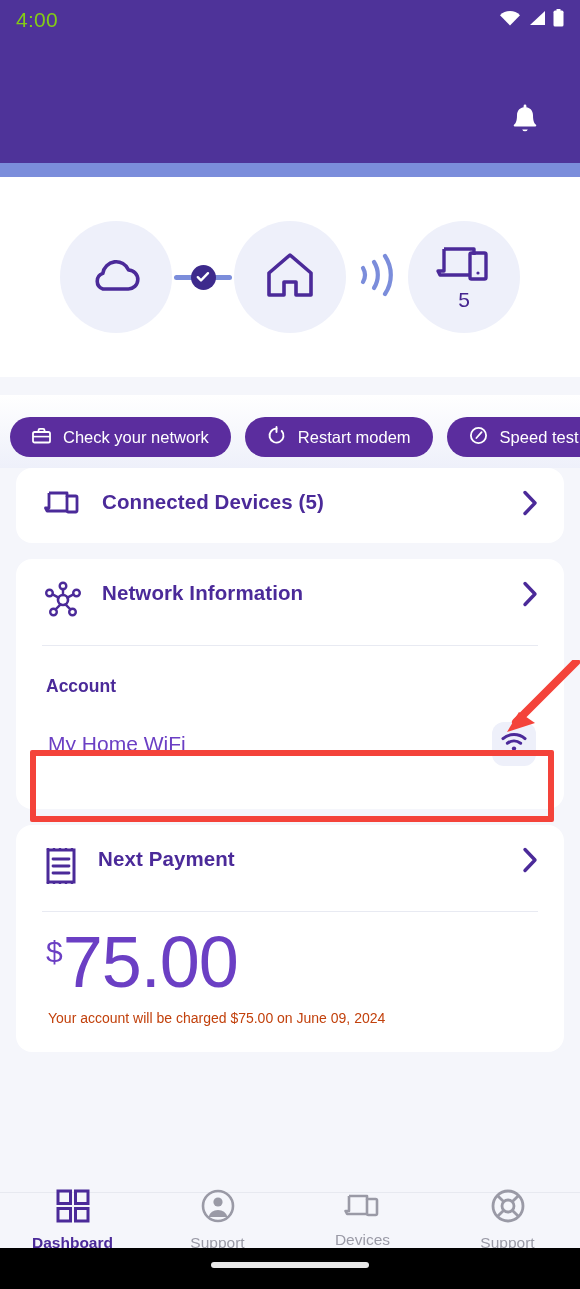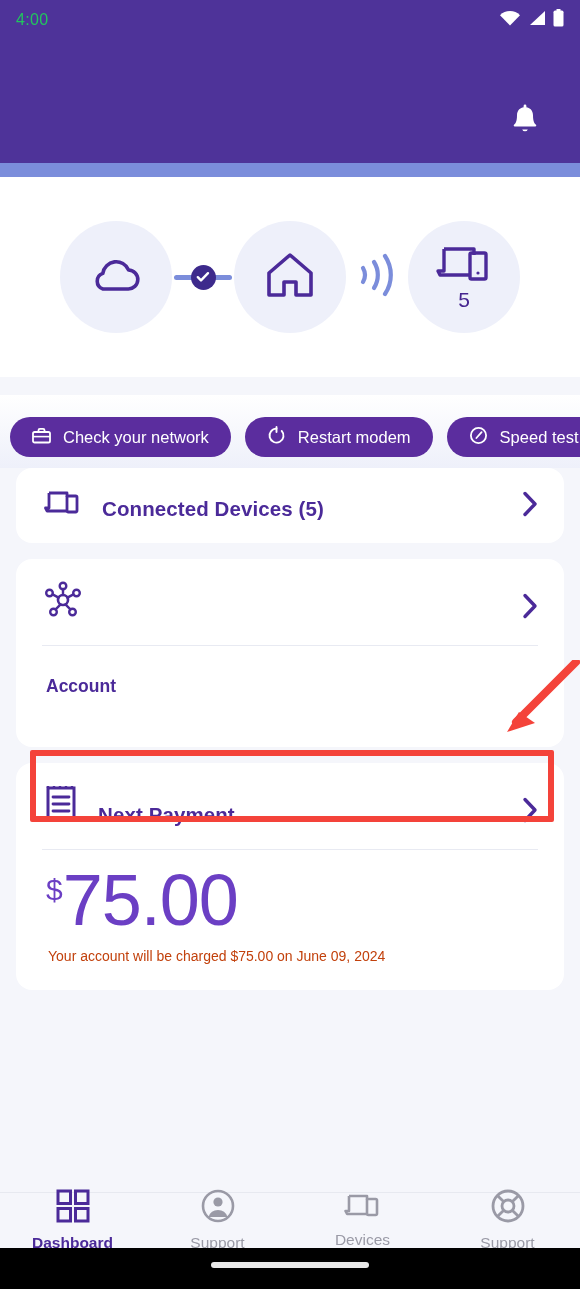--- a/index.html
+++ b/index.html
@@ -14,21 +14,21 @@
   
   .header {
     position: absolute; top: 0; left: 0; width: 580px; height: 163px;
     background: #4e3399;
   }
   .statusbar {
     position: absolute; top: 0; left: 0; width: 100%; height: 40px;
     display: flex; align-items: center; justify-content: space-between;
     padding: 0 16px;
   }
-  .status-time { color: #22c55e; font-size: 16px; letter-spacing: .3px; }
+  .status-time { color: #84cc16; font-size: 21px; letter-spacing: .3px; }
   .status-icons { display: flex; align-items: center; gap: 7px; }
 
   .status-pill {
     position: absolute; left: 34px; top: 104px;
     height: 37px; display: flex; align-items: center; gap: 13px;
     background: #38005e; border-radius: 19px; padding: 0 20px 0 9px;
   }
   .pill-dot { width: 22px; height: 22px; border-radius: 50%; background: #19a798; }
   .pill-label { color: #ffffff; font-size: 15.5px; font-weight: bold; letter-spacing: .1px; }
 
@@ -84,21 +84,21 @@
     background: #5b2d9e; border-radius: 20px;
     color: #ffffff; font-size: 16.5px; white-space: nowrap;
   }
 
   
   .content { position: absolute; top: 468px; left: 0; width: 580px; }
   .card {
     background: #ffffff; border-radius: 16px; margin: 0 16px 16px 16px;
   }
   .card-head {
-    display: flex; align-items: flex-end; gap: 20px;
+    display: flex; align-items: flex-start; gap: 20px;
     padding: 22px 26px 22px 28px; position: relative;
   }
   .card-title {
     font-size: 20.5px; font-weight: bold; color: #4b2a99; letter-spacing: .1px;
   }
   .chevron { margin-left: auto; }
   .divider { height: 1px; background: #e8eaf2; margin: 0 26px; }
 
   .networks-label {
     font-size: 17.5px; font-weight: bold; color: #4b2a99;
@@ -306,30 +306,43 @@
           <svg width="38" height="38" viewBox="0 0 38 38">
             <circle cx="19" cy="19" r="5" fill="none" stroke="#4b2a99" stroke-width="2.6"></circle>
             <circle cx="19" cy="5" r="3.3" fill="none" stroke="#4b2a99" stroke-width="2.4"></circle>
             <circle cx="5.5" cy="12" r="3.3" fill="none" stroke="#4b2a99" stroke-width="2.4"></circle>
             <circle cx="32.5" cy="12" r="3.3" fill="none" stroke="#4b2a99" stroke-width="2.4"></circle>
             <circle cx="9.5" cy="31" r="3.3" fill="none" stroke="#4b2a99" stroke-width="2.4"></circle>
             <circle cx="28.5" cy="31" r="3.3" fill="none" stroke="#4b2a99" stroke-width="2.4"></circle>
             <path d="M19 14V8M14.6 16.6 8.6 13.4M23.4 16.6l6-3.2M16.6 23.4l-5 5M21.4 23.4l5 5" stroke="#4b2a99" stroke-width="2.4" stroke-linecap="round"></path>
           </svg>
         </span>
+        <span class="card-title">Network Information</span>
         <span class="chevron">
           <svg width="16" height="26" viewBox="0 0 16 26">
               <path d="M3 2.5 13 13 3 23.5" fill="none" stroke="#4b2a99" stroke-width="3.4" stroke-linecap="round" stroke-linejoin="round"></path>
             </svg>
         </span>
       </div>
       <div class="divider"></div>
 
       <div class="networks-label">Account</div>
 
+      <div class="network-row">
+        <span class="network-name">My Home WiFi</span>
+        <span class="wifi-btn">
+          <span>
+            <svg width="26" height="20" viewBox="0 0 26 20">
+              <path d="M2 6.6a17 17 0 0 1 22 0" fill="none" stroke="#4b2a99" stroke-width="3.1" stroke-linecap="round"></path>
+              <path d="M6.4 11.2a11 11 0 0 1 13.2 0" fill="none" stroke="#4b2a99" stroke-width="3.1" stroke-linecap="round"></path>
+              <circle cx="13" cy="16.6" r="2.2" fill="#4b2a99"></circle>
+            </svg>
+          </span>
+        </span>
+      </div>
       <div class="networks-pad"></div>
     </div>
 
     <div class="card">
       <div class="card-head">
         <span>
           <svg width="34" height="38" viewBox="0 0 34 38">
             <rect x="4" y="3" width="26" height="32" fill="none" stroke="#4b2a99" stroke-width="3"></rect>
             <path d="M9 12h16M9 19h16M9 26h16" stroke="#4b2a99" stroke-width="2.8" stroke-linecap="round"></path>
             <path d="M4 3v-2M10 3v-2M16 3v-2M22 3v-2M28 3v-2M4 35v2M10 35v2M16 35v2M22 35v2M28 35v2" stroke="#4b2a99" stroke-width="2.4"></path>

